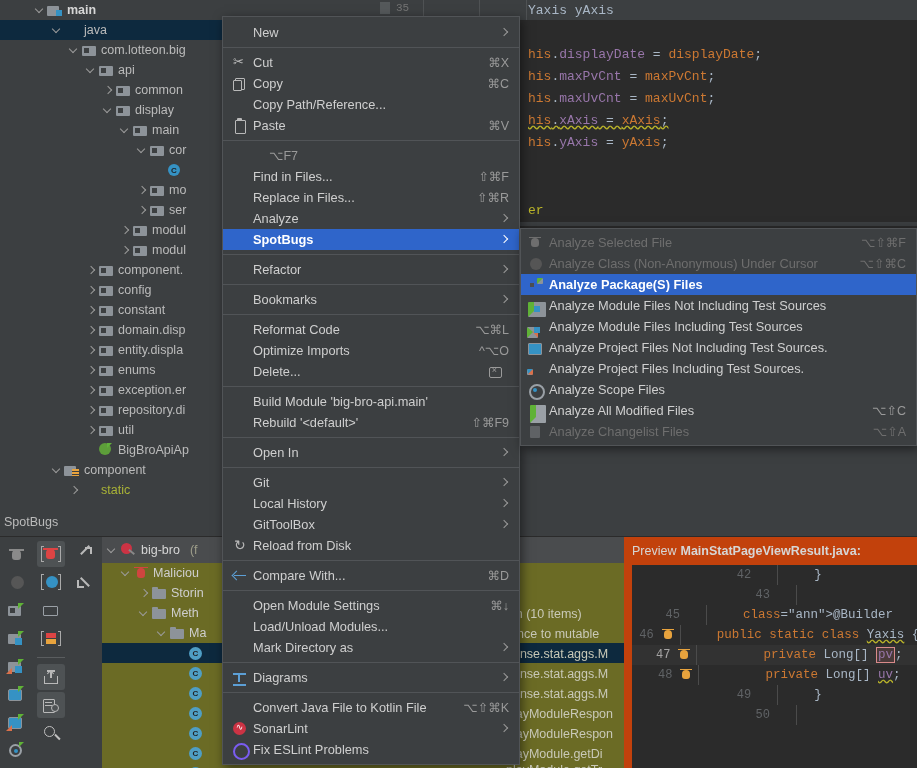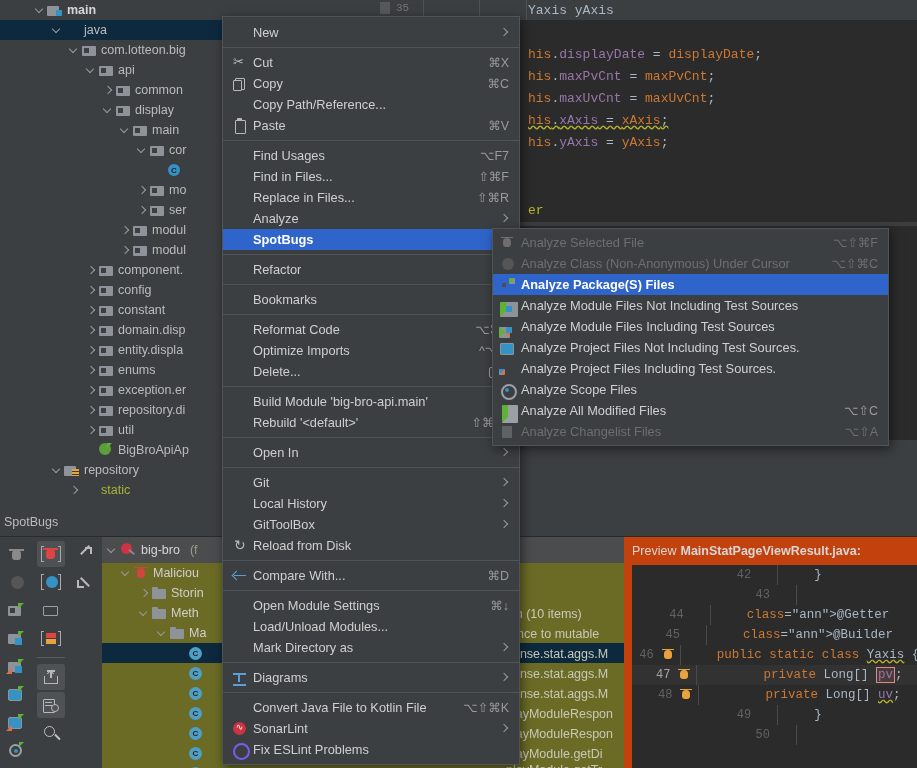--- a/index.html
+++ b/index.html
@@ -209,21 +209,21 @@
     border: 1.4px solid #9a9a9a; border-radius: 2px;
   }
   .gi-delete::after {
     content: "\00D7"; position: absolute; left: 2px; top: 1px; width: 11px; height: 11px;
     display: flex; align-items: center; justify-content: center;
     font-size: 9px; color: #9a9a9a;
   }
 
   
   #submenu {
-    position: absolute; left: 492px; top: 228px; width: 397px;
+    position: absolute; left: 520px; top: 228px; width: 397px;
     background: #3c3f41; border: 1px solid #515457;
     box-shadow: 2px 3px 10px rgba(0,0,0,.5);
     padding: 3px 0; z-index: 50;
   }
   .smi {
     display: flex; align-items: center; height: 21px; padding: 0 10px 0 6px;
     color: #cfcfcf; font-size: 12.8px; white-space: nowrap;
   }
   .smi.sel { background: #2f65ca; color: #fff; font-weight: 700; }
   .smi.dis { color: #6e6e6e; }
@@ -483,21 +483,21 @@
         <span class="tlabel ">util</span>
       </div>
       <div class="tree-row" style="padding-left: 85px;">
         <span class="arrow "></span>
         <span class="ico springapp"></span>
         <span class="tlabel ">BigBroApiAp</span>
       </div>
       <div class="tree-row" style="padding-left: 51px;">
         <span class="arrow down"></span>
         <span class="ico resroot"></span>
-        <span class="tlabel ">repository</span>
+        <span class="tlabel ">component</span>
       </div>
       <div class="tree-row" style="padding-left: 68px;">
         <span class="arrow right"></span>
         <span class="ico folder-blue"></span>
         <span class="tlabel olive">static</span>
       </div>
     </div>
 
   <div id="editor">
     <div id="editor-top-fragments">
@@ -544,21 +544,20 @@
         <span class="mi-label">Copy Path/Reference...</span>
       </div>
       <div class="mi">
         <span class="mi-ico gi-paste"></span>
         <span class="mi-label">Paste</span>
         <span class="mi-key">⌘V</span>
       </div>
       <div class="msep"></div>
       <div class="mi">
         <span class="mi-ico "></span>
-        <span class="mi-label">Find Usages</span>
         <span class="mi-key">⌥F7</span>
       </div>
       <div class="mi">
         <span class="mi-ico "></span>
         <span class="mi-label">Find in Files...</span>
         <span class="mi-key">⇧⌘F</span>
       </div>
       <div class="mi">
         <span class="mi-ico "></span>
         <span class="mi-label">Replace in Files...</span>
@@ -990,26 +989,20 @@
             <span class="pgutline"></span>
             <span class="ptext">    }</span>
           </div>
           <div class="pcode-row">
             <span class="pln">43</span>
             <span class="pgut"></span>
             <span class="pgutline"></span>
             <span class="ptext"></span>
           </div>
           <div class="pcode-row">
-            <span class="pln">44</span>
-            <span class="pgut"></span>
-            <span class="pgutline"></span>
-            <span class="ptext">    <span <span="" class="kw">class</span>="ann"&gt;@Getter</span>
-          </div>
-          <div class="pcode-row">
             <span class="pln">45</span>
             <span class="pgut"></span>
             <span class="pgutline"></span>
             <span class="ptext">    <span <span="" class="kw">class</span>="ann"&gt;@Builder</span>
           </div>
           <div class="pcode-row">
             <span class="pln">46</span>
             <span class="pgut bugico"></span>
             <span class="pgutline"></span>
             <span class="ptext">    <span class="kw">public</span> <span class="kw">static</span> <span class="kw">class</span> <span class="uwavy" style="color:#a9b7c6;">Yaxis</span> {</span>

